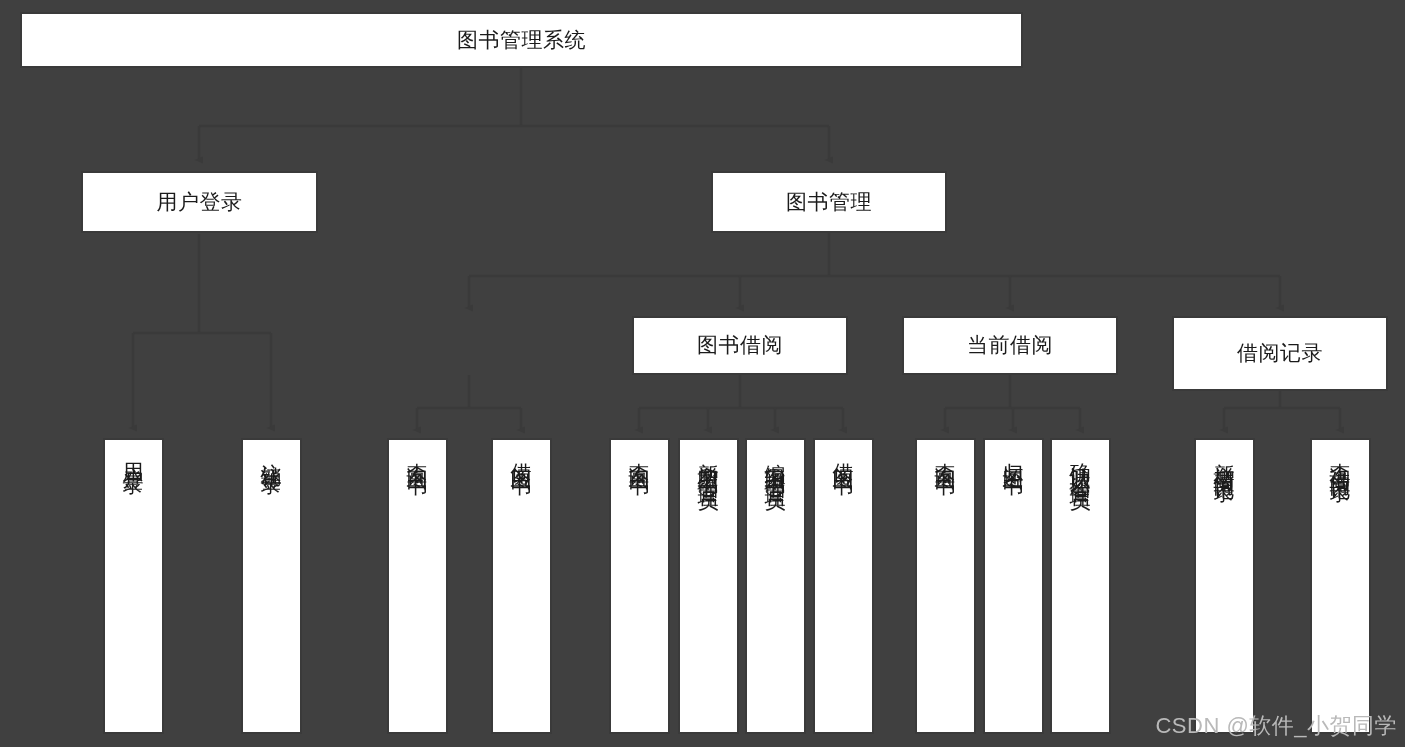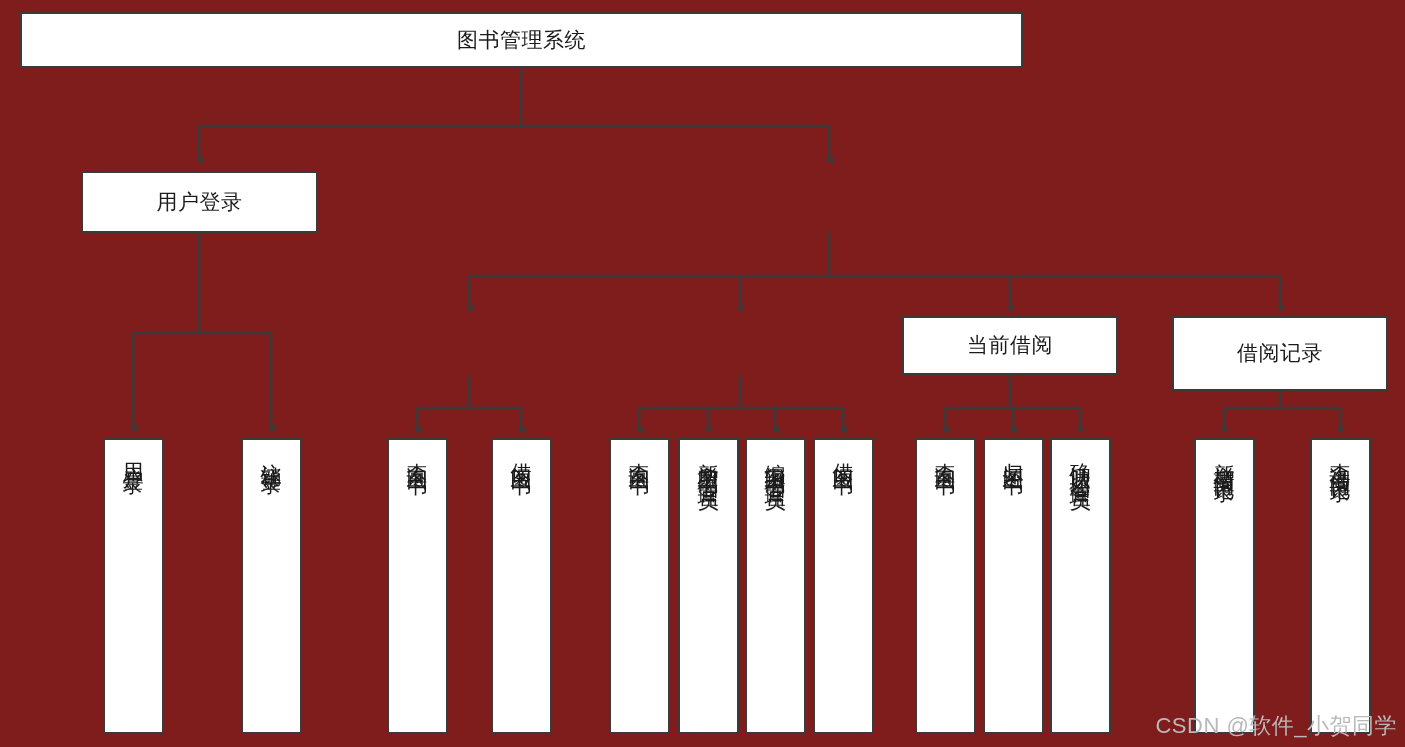--- a/index.html
+++ b/index.html
@@ -7,21 +7,21 @@
     padding: 0;
     background: #ffffff;
   }
   body {
     font-family: "Liberation Sans", "DejaVu Sans", sans-serif;
   }
   #canvas {
     position: relative;
     width: 1405px;
     height: 747px;
-    background: #7f1d1d;
+    background: #404040;
     overflow: hidden;
   }
   svg.edges {
     position: absolute;
     left: 0;
     top: 0;
     width: 1405px;
     height: 747px;
     pointer-events: none;
   }
@@ -118,21 +118,27 @@
     </g>
   </svg>
 
   <div class="node horiz" style="left:20px; top:12px; width:1003px; height:56px;">
     <span>图书管理系统</span>
   </div>
 
   <div class="node horiz" style="left:81px; top:171px; width:237px; height:62px;">
     <span>用户登录</span>
   </div>
+  <div class="node horiz" style="left:711px; top:171px; width:236px; height:62px;">
+    <span>图书管理</span>
+  </div>
 
+  <div class="node horiz" style="left:632px; top:316px; width:216px; height:59px;">
+    <span>图书借阅</span>
+  </div>
   <div class="node horiz" style="left:902px; top:316px; width:216px; height:59px;">
     <span>当前借阅</span>
   </div>
   <div class="node horiz" style="left:1172px; top:316px; width:216px; height:75px;">
     <span>借阅记录</span>
   </div>
 
   <div class="node vert" style="left:103px; top:438px; width:61px; height:296px;">
     <span class="vtext">用户登录</span>
   </div>

